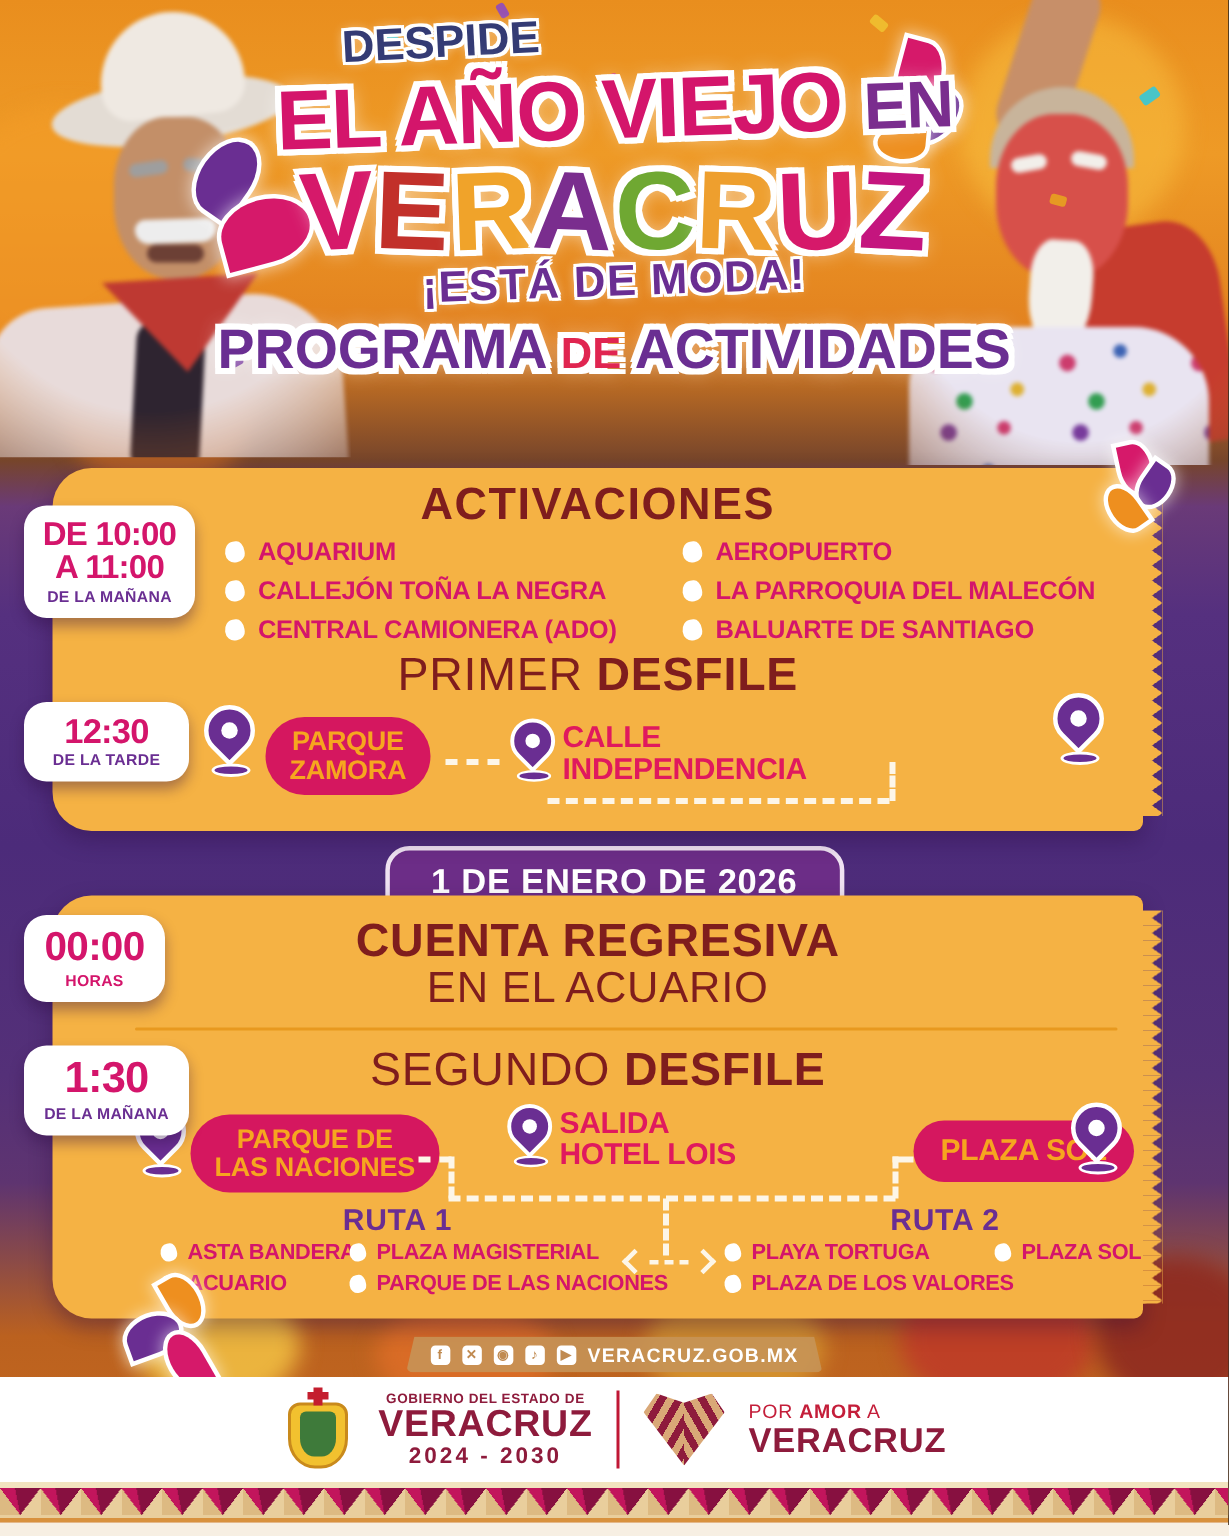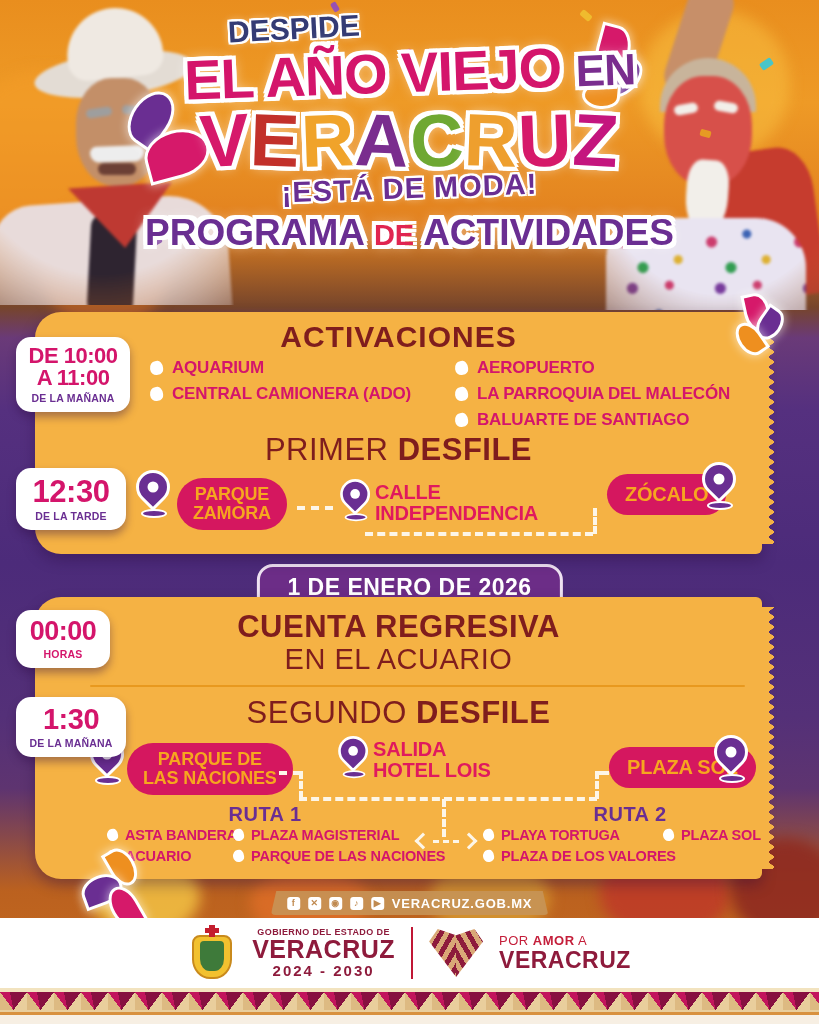--- a/index.html
+++ b/index.html
@@ -53,21 +53,21 @@
   .ruta-list .drop{width:11px;height:12px;}
   .ruta-list .loc-txt{font-size:14.5px;}
   .ruta-title{font-size:20px;font-weight:700;color:#6A2E92;text-align:center;letter-spacing:.5px;}
 
   
   .tbadge{left:16px;background:#fff;border-radius:15px;text-align:center;padding:8px 9px;z-index:6;box-shadow:0 5px 9px rgba(50,15,70,.4);}
   .tb-main{color:#D4156B;font-weight:700;line-height:1.02;letter-spacing:-0.5px;}
   .tb-cap{font-weight:700;font-size:10.5px;letter-spacing:.2px;margin-top:2px;}
   .cap-purple{color:#6A2E92;} .cap-pink{color:#D4156B;}
   .tbadge1{top:337px;width:96px;} .tbadge1 .tb-main{font-size:22px;}
-  .tbadge2{top:468px;width:92px;} .tbadge2 .tb-main{font-size:31px;}
+  .tbadge2{top:468px;width:92px;} .tbadge2 .tb-main{font-size:23px;}
   .tbadge3{top:610px;width:76px;} .tbadge3 .tb-main{font-size:27px;}
   .tbadge4{top:697px;width:92px;} .tbadge4 .tb-main{font-size:29px;}
 
   
   .pill{position:absolute;background:#D5175F;color:#F6A61F;font-weight:700;text-align:center;
     border-radius:28px;padding:7px 16px;line-height:1.05;font-size:18px;letter-spacing:-0.2px;white-space:nowrap;}
   .pill .l2{display:block;}
   .pill--one{font-size:20px;padding:10px 18px;}
   .midlab{position:absolute;color:#E0195E;font-weight:700;font-size:20px;line-height:1.05;letter-spacing:-0.2px;}
   .pin{position:absolute;width:42px;height:50px;}
@@ -249,20 +249,24 @@
     <span class="saw"></span>
     <div class="abs sec-title" style="top:8px;font-size:30px;letter-spacing:1px;">ACTIVACIONES</div>
 
     <ul class="loc-list abs" style="left:115px;top:46px;">
       <li>
           <span class="drop"></span>
           <span class="loc-txt">AQUARIUM</span>
         </li>
       <li>
           <span class="drop"></span>
+          <span class="loc-txt">CALLEJÓN TOÑA LA NEGRA</span>
+        </li>
+      <li>
+          <span class="drop"></span>
           <span class="loc-txt">CENTRAL CAMIONERA (ADO)</span>
         </li>
     </ul>
     <ul class="loc-list abs" style="left:420px;top:46px;">
       <li>
           <span class="drop"></span>
           <span class="loc-txt">AEROPUERTO</span>
         </li>
       <li>
           <span class="drop"></span>
@@ -291,23 +295,20 @@
     <span class="pin pin--sm" style="left:300px;top:164px;">
         <i class="ph"></i>
         <i class="pb"></i>
       </span>
     <div class="midlab" style="left:340px;top:170px;">
       <span>CALLE</span><br>
       <span>INDEPENDENCIA</span>
     </div>
     <span class="dash-h" style="left:330px;top:220px;width:228px;"></span>
     <span class="dash-v" style="left:558px;top:196px;height:26px;"></span>
-    <div class="pill pill--one" style="left:572px;top:162px;">
-      <span>ZÓCALO</span>
-    </div>
     <span class="pin" style="left:664px;top:150px;">
         <i class="ph"></i>
         <i class="pb"></i>
       </span>
   </div>
 
   <div class="abs tbadge tbadge1">
     <div class="tb-main">DE 10:00</div>
     <div class="tb-main">A 11:00</div>
     <div class="tb-cap cap-purple">DE LA MAÑANA</div>

